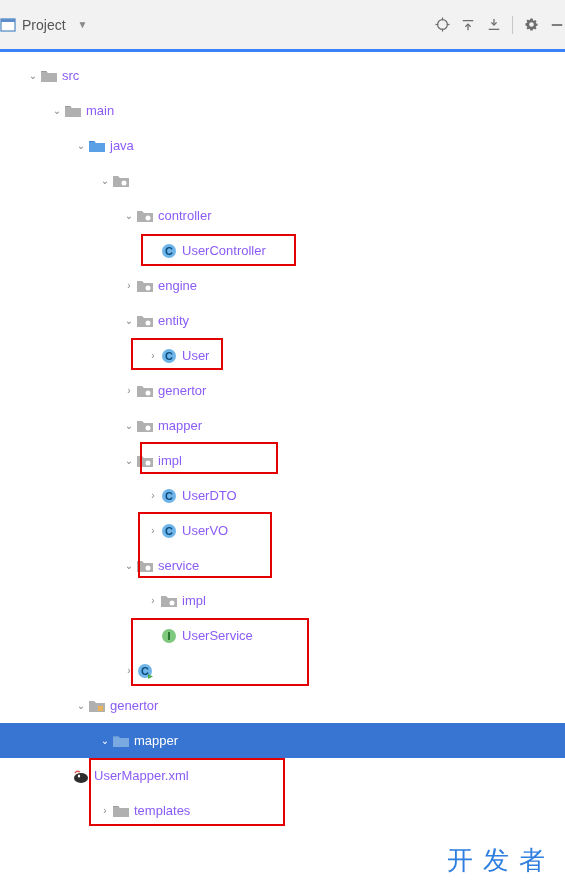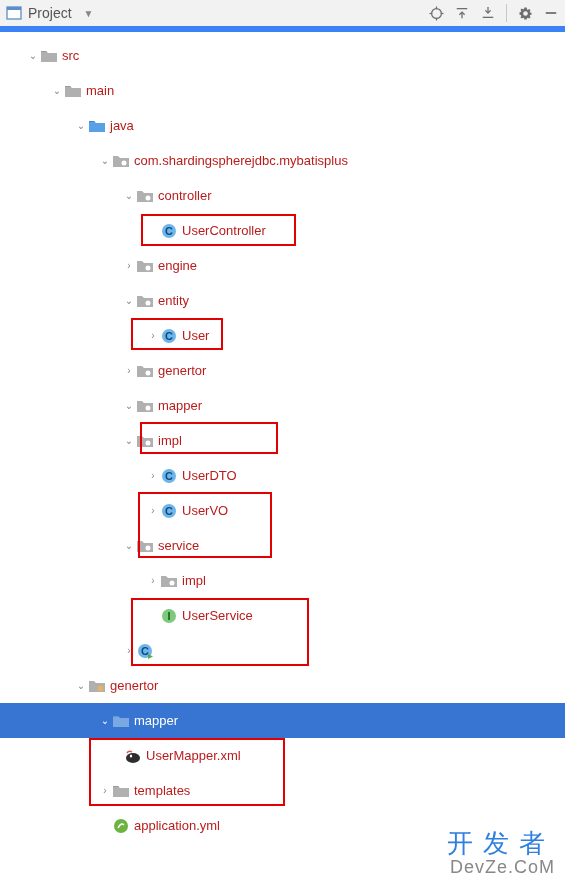--- a/index.html
+++ b/index.html
@@ -7,26 +7,26 @@
       font-family: "Segoe UI", Arial, sans-serif;
       font-size: 13px;
       color: #333;
       background: #fff;
       width: 565px;
       height: 882px;
       overflow: hidden;
       position: relative;
     }
     .toolbar {
-      height: 32px;
+      height: 52px;
       background: #f2f2f2;
-      border-bottom: 6px solid #3b82f6;
+      border-bottom: 3px solid #3b82f6;
       display: flex;
       align-items: center;
-      padding: 0 6px;
+      padding: 0 0;
     }
     .toolbar-left {
       display: flex;
       align-items: center;
       gap: 6px;
     }
     .toolbar-right {
       margin-left: auto;
       display: flex;
       align-items: center;
@@ -93,21 +93,21 @@
     .icon {
       width: 18px;
       height: 18px;
       display: inline-flex;
       align-items: center;
       justify-content: center;
       margin-right: 4px;
       flex-shrink: 0;
     }
     .label {
-      color: #b91c1c;
+      color: #8b5cf6;
     }
     .highlight-box {
       position: absolute;
       border: 2px solid #e20000;
       pointer-events: none;
       z-index: 5;
     }
     .watermark {
       position: absolute;
       right: 10px;
@@ -217,21 +217,20 @@
   </div>
 
   <div class="node" style="padding-left:98px">
     <span class="arrow">⌄</span>
     <span class="icon">
         <svg width="16" height="14">
           <path d="M0 2h5l2 2h9v9H0z" fill="#b0b0b0"></path>
           <circle cx="11" cy="9" r="2.5" fill="#fff"></circle>
         </svg>
       </span>
-    <span class="label">com.shardingspherejdbc.mybatisplus</span>
   </div>
 
   <div class="node" style="padding-left:122px">
     <span class="arrow">⌄</span>
     <span class="icon">
         <svg width="16" height="14">
           <path d="M0 2h5l2 2h9v9H0z" fill="#b0b0b0"></path>
           <circle cx="11" cy="9" r="2.5" fill="#fff"></circle>
         </svg>
       </span>
@@ -397,21 +396,21 @@
     <span class="arrow">⌄</span>
     <span class="icon folder-sel">
         <svg width="16" height="14">
           <path d="M0 2h5l2 2h9v9H0z" fill="#7aa8e0"></path>
           <path d="M0 2h5l1 1H0z" fill="#6395d4"></path>
         </svg>
       </span>
     <span class="label">mapper</span>
   </div>
 
-  <div class="node" style="padding-left:110px">
+  <div class="node" style="padding-left:58px">
     <span class="arrow blank">›</span>
     <span class="icon">
         <svg width="16" height="16">
           <ellipse cx="8" cy="10" rx="7" ry="5" fill="#2d2d2d"></ellipse>
           <ellipse cx="6" cy="8" rx="1.2" ry="1.5" fill="#fff"></ellipse>
           <path d="M2 5 Q4 2 7 4" stroke="#d9534f" stroke-width="1.5" fill="none"></path>
         </svg>
       </span>
     <span class="label">UserMapper.xml</span>
   </div>
@@ -420,36 +419,25 @@
     <span class="arrow">›</span>
     <span class="icon">
         <svg width="16" height="14">
           <path d="M0 2h5l2 2h9v9H0z" fill="#b0b0b0"></path>
           <path d="M0 2h5l1 1H0z" fill="#9a9a9a"></path>
         </svg>
       </span>
     <span class="label">templates</span>
   </div>
 
-  <div class="node" style="padding-left:98px">
-    <span class="arrow blank">›</span>
-    <span class="icon">
-        <svg width="16" height="16">
-          <circle cx="8" cy="8" r="7" fill="#6db33f"></circle>
-          <path d="M5 10 Q8 4 11 7" stroke="#fff" stroke-width="1.5" fill="none"></path>
-        </svg>
-      </span>
-    <span class="label">application.yml</span>
-  </div>
 
   <div class="highlight-box" style="left:141px; top:182px; width:155px; height:32px"></div>
   <div class="highlight-box" style="left:131px; top:286px; width:92px; height:32px"></div>
   <div class="highlight-box" style="left:140px; top:390px; width:138px; height:32px"></div>
   <div class="highlight-box" style="left:138px; top:460px; width:134px; height:66px"></div>
   <div class="highlight-box" style="left:131px; top:566px; width:178px; height:68px"></div>
   <div class="highlight-box" style="left:89px;  top:706px; width:196px; height:68px"></div>
 
 </div>
 
 <div class="watermark">
   <div class="l1">开发者</div>
-  <div class="l2">DevZe.CoM</div>
 </div>
 
 </body></html>

